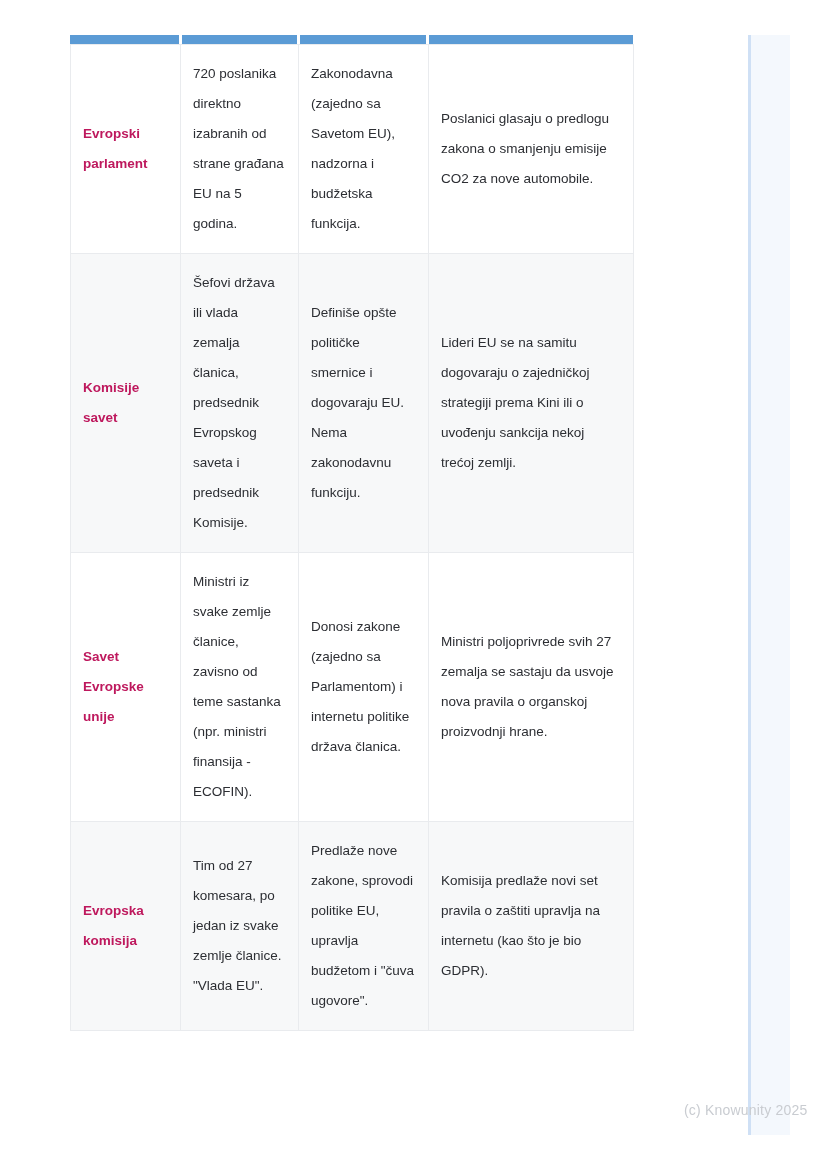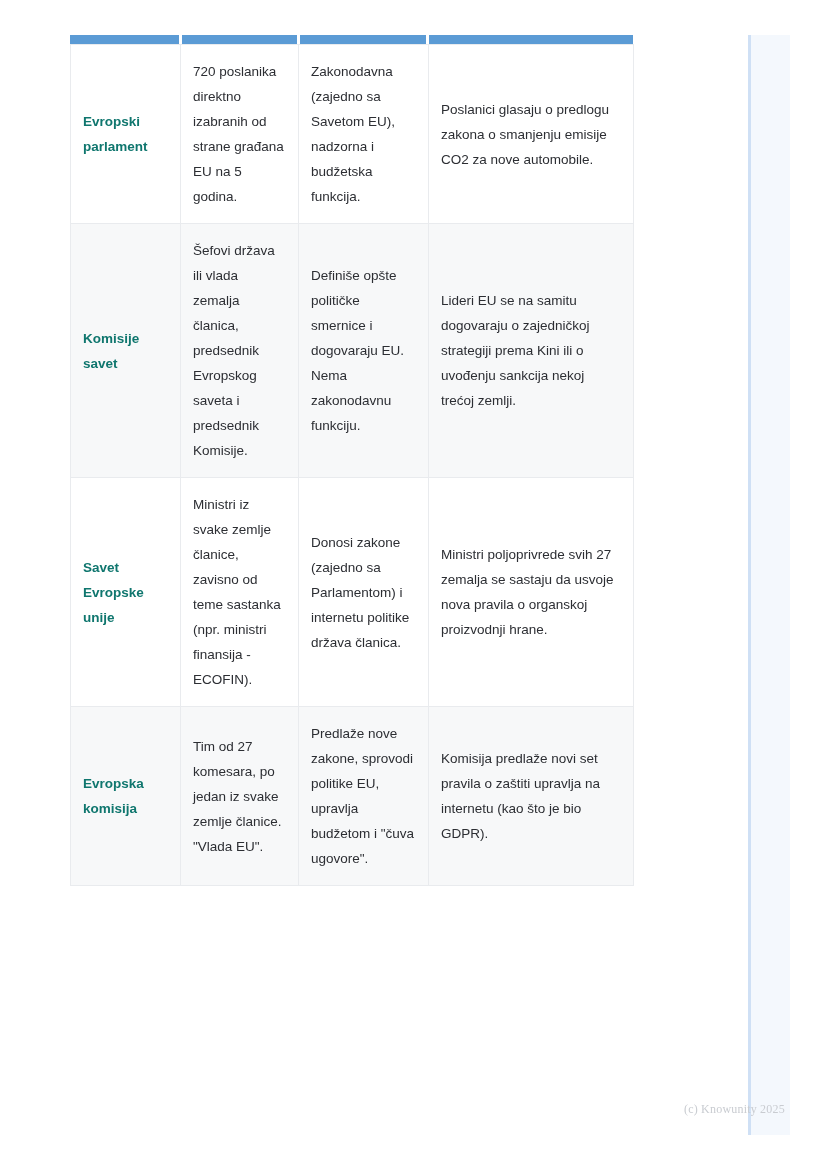--- a/index.html
+++ b/index.html
@@ -26,25 +26,24 @@
     background: #f4f8fd;
     border-left: 3px solid #cfe0f5;
     box-sizing: border-box;
   }
 
   
   #watermark {
     position: absolute;
     left: 684px;
     top: 1102px;
-    font-size: 12px;
+    font-size: 14px;
     color: #c9ccd1;
     letter-spacing: 0.2px;
     white-space: nowrap;
-    font-family: Liberation Serif, serif;
   }
 
   
   #table-wrap {
     position: absolute;
     left: 70px;
     top: 35px;
     width: 563px;
   }
 
@@ -67,35 +66,35 @@
     width: 563px;
     border-collapse: collapse;
     table-layout: fixed;
   }
   table.eu-table td {
     border: 1px solid #e9ebee;
     border-top: none;
     vertical-align: middle;
     padding: 14px 12px;
     font-size: 13.5px;
-    line-height: 25px;
+    line-height: 30px;
     color: #23252a;
     box-sizing: border-box;
     word-wrap: break-word;
     overflow-wrap: break-word;
   }
   table.eu-table col.c1 { width: 110px; }
   table.eu-table col.c2 { width: 118px; }
   table.eu-table col.c3 { width: 130px; }
   table.eu-table col.c4 { width: 205px; }
 
   table.eu-table tr.alt td { background: #f7f8f9; }
   table.eu-table tr td.col-name {
     font-weight: bold;
-    color: #0f766e;
+    color: #be185d;
   }
   table.eu-table td.col-desc,
   table.eu-table td.col-role {
     color: #2c2e33;
   }
   table.eu-table td.col-example {
     color: #2c2e33;
     padding-right: 14px;
   }
   

